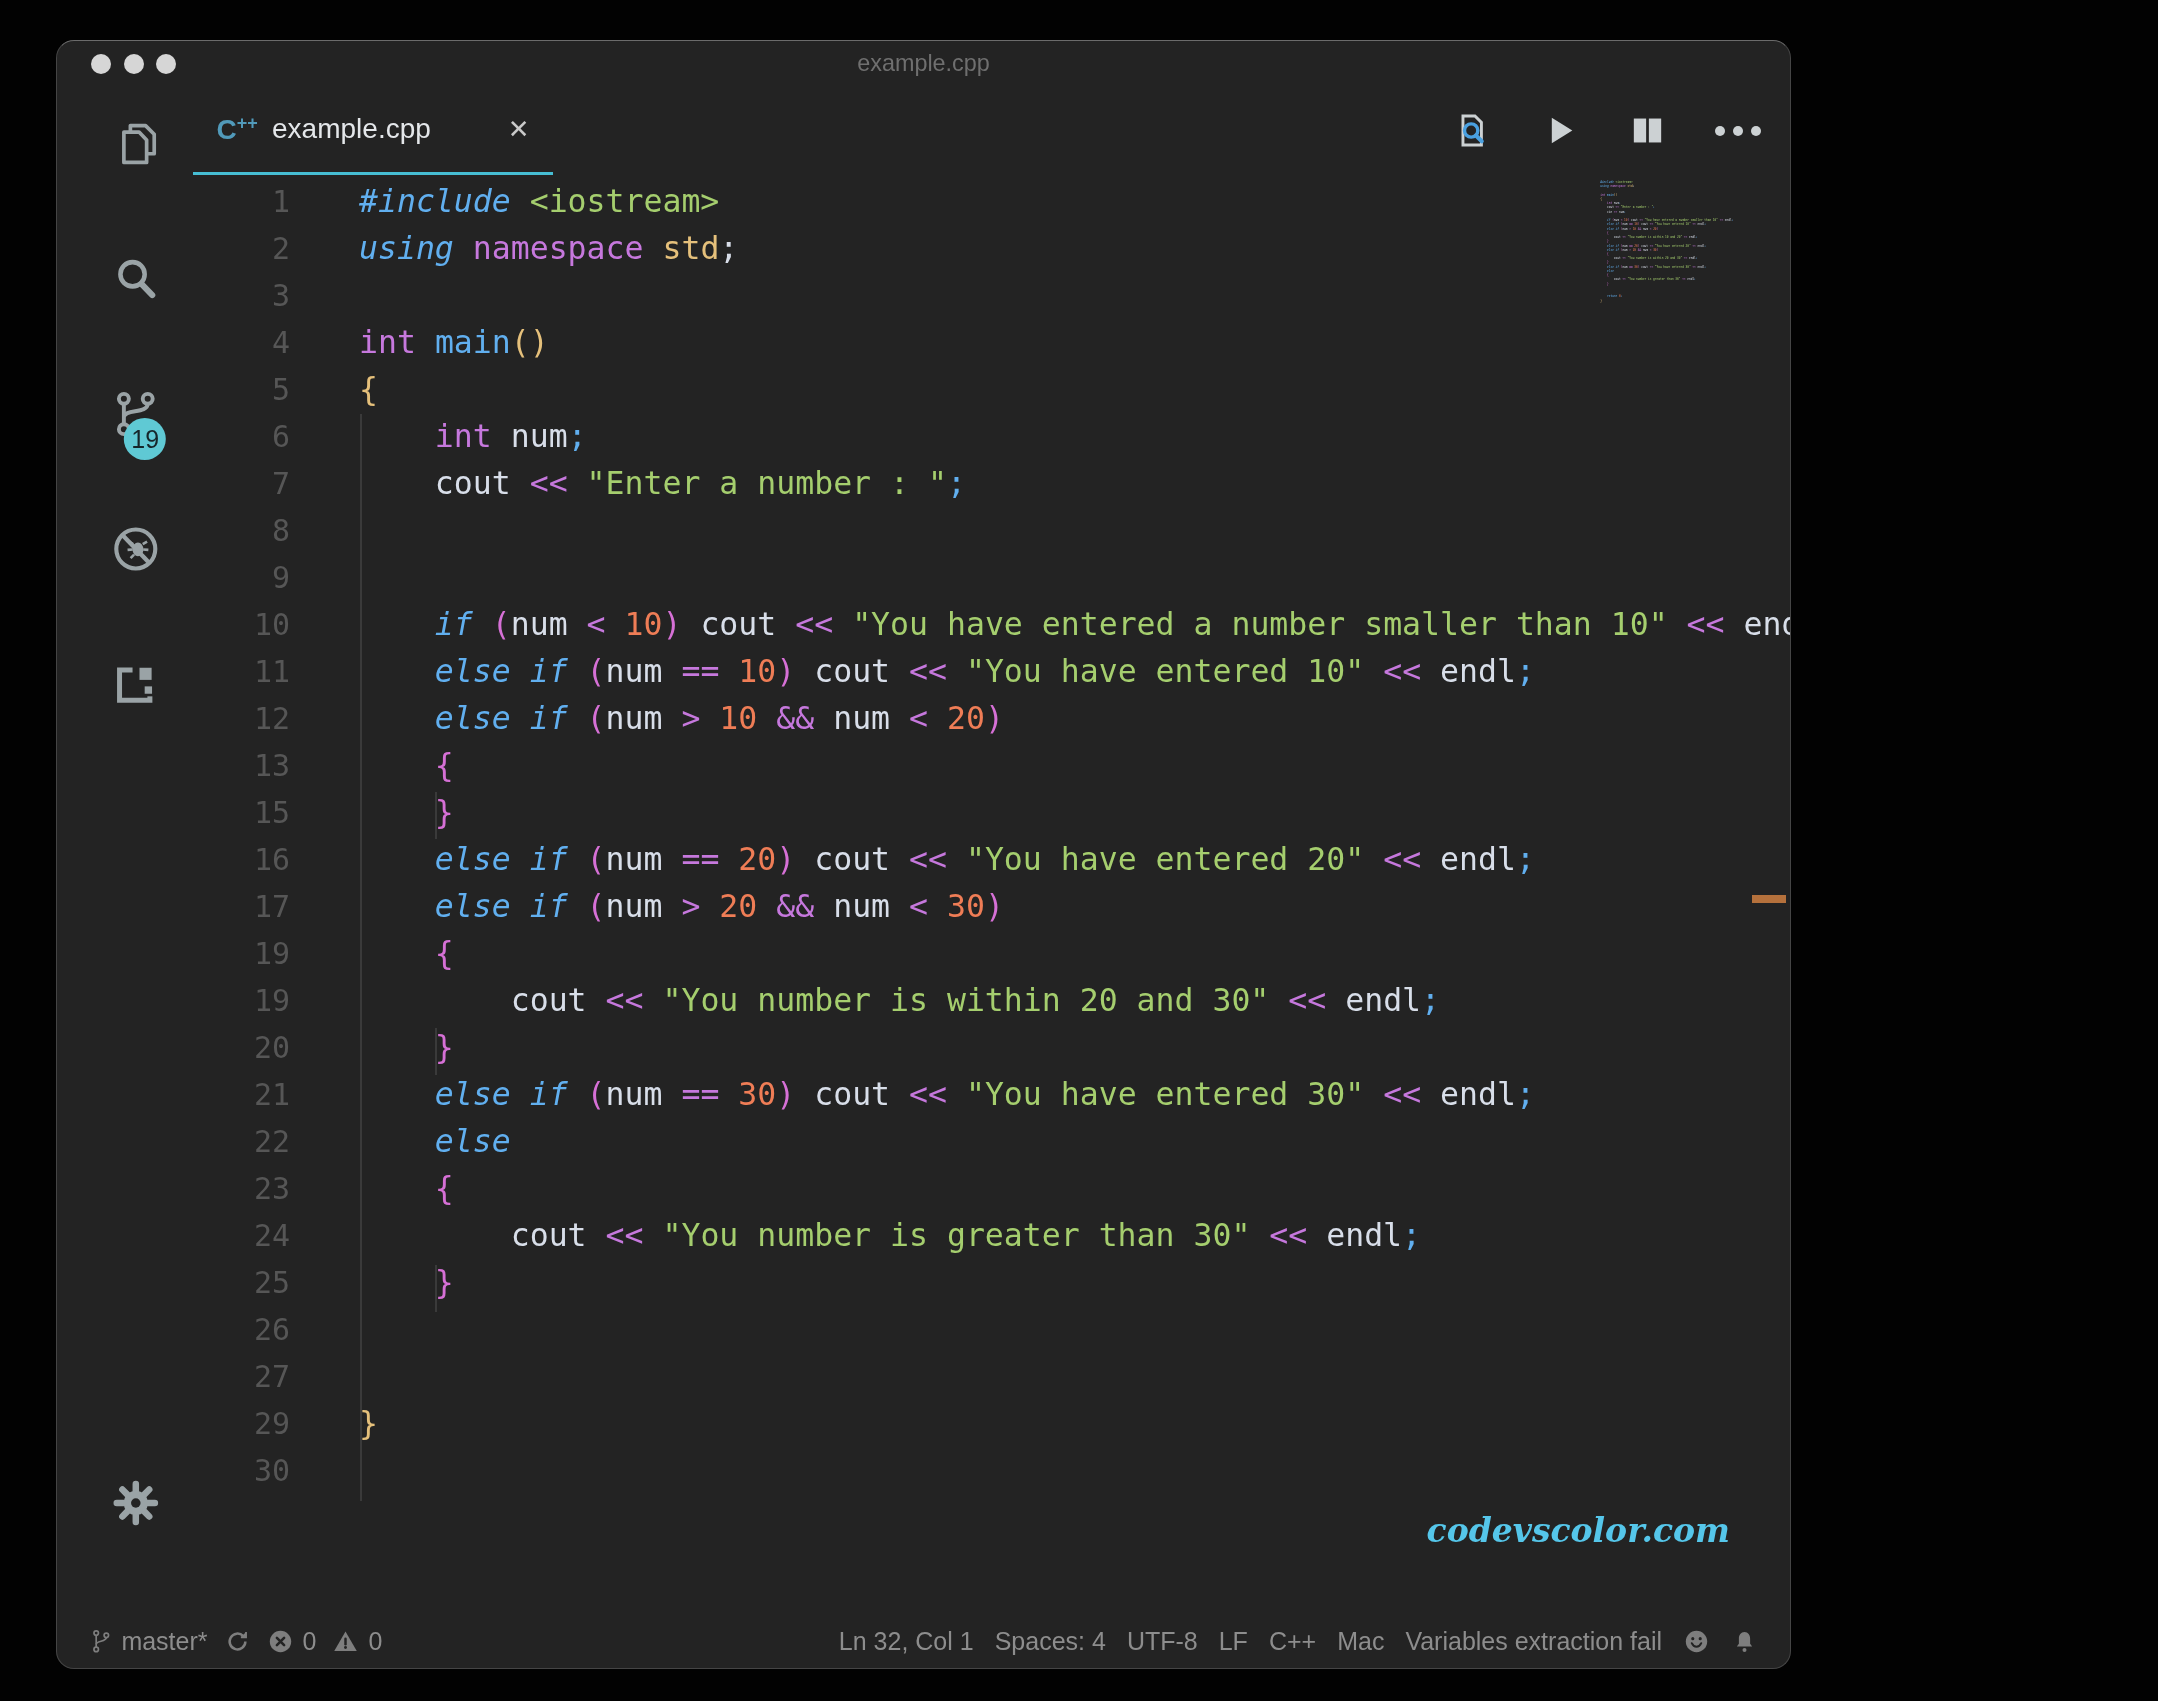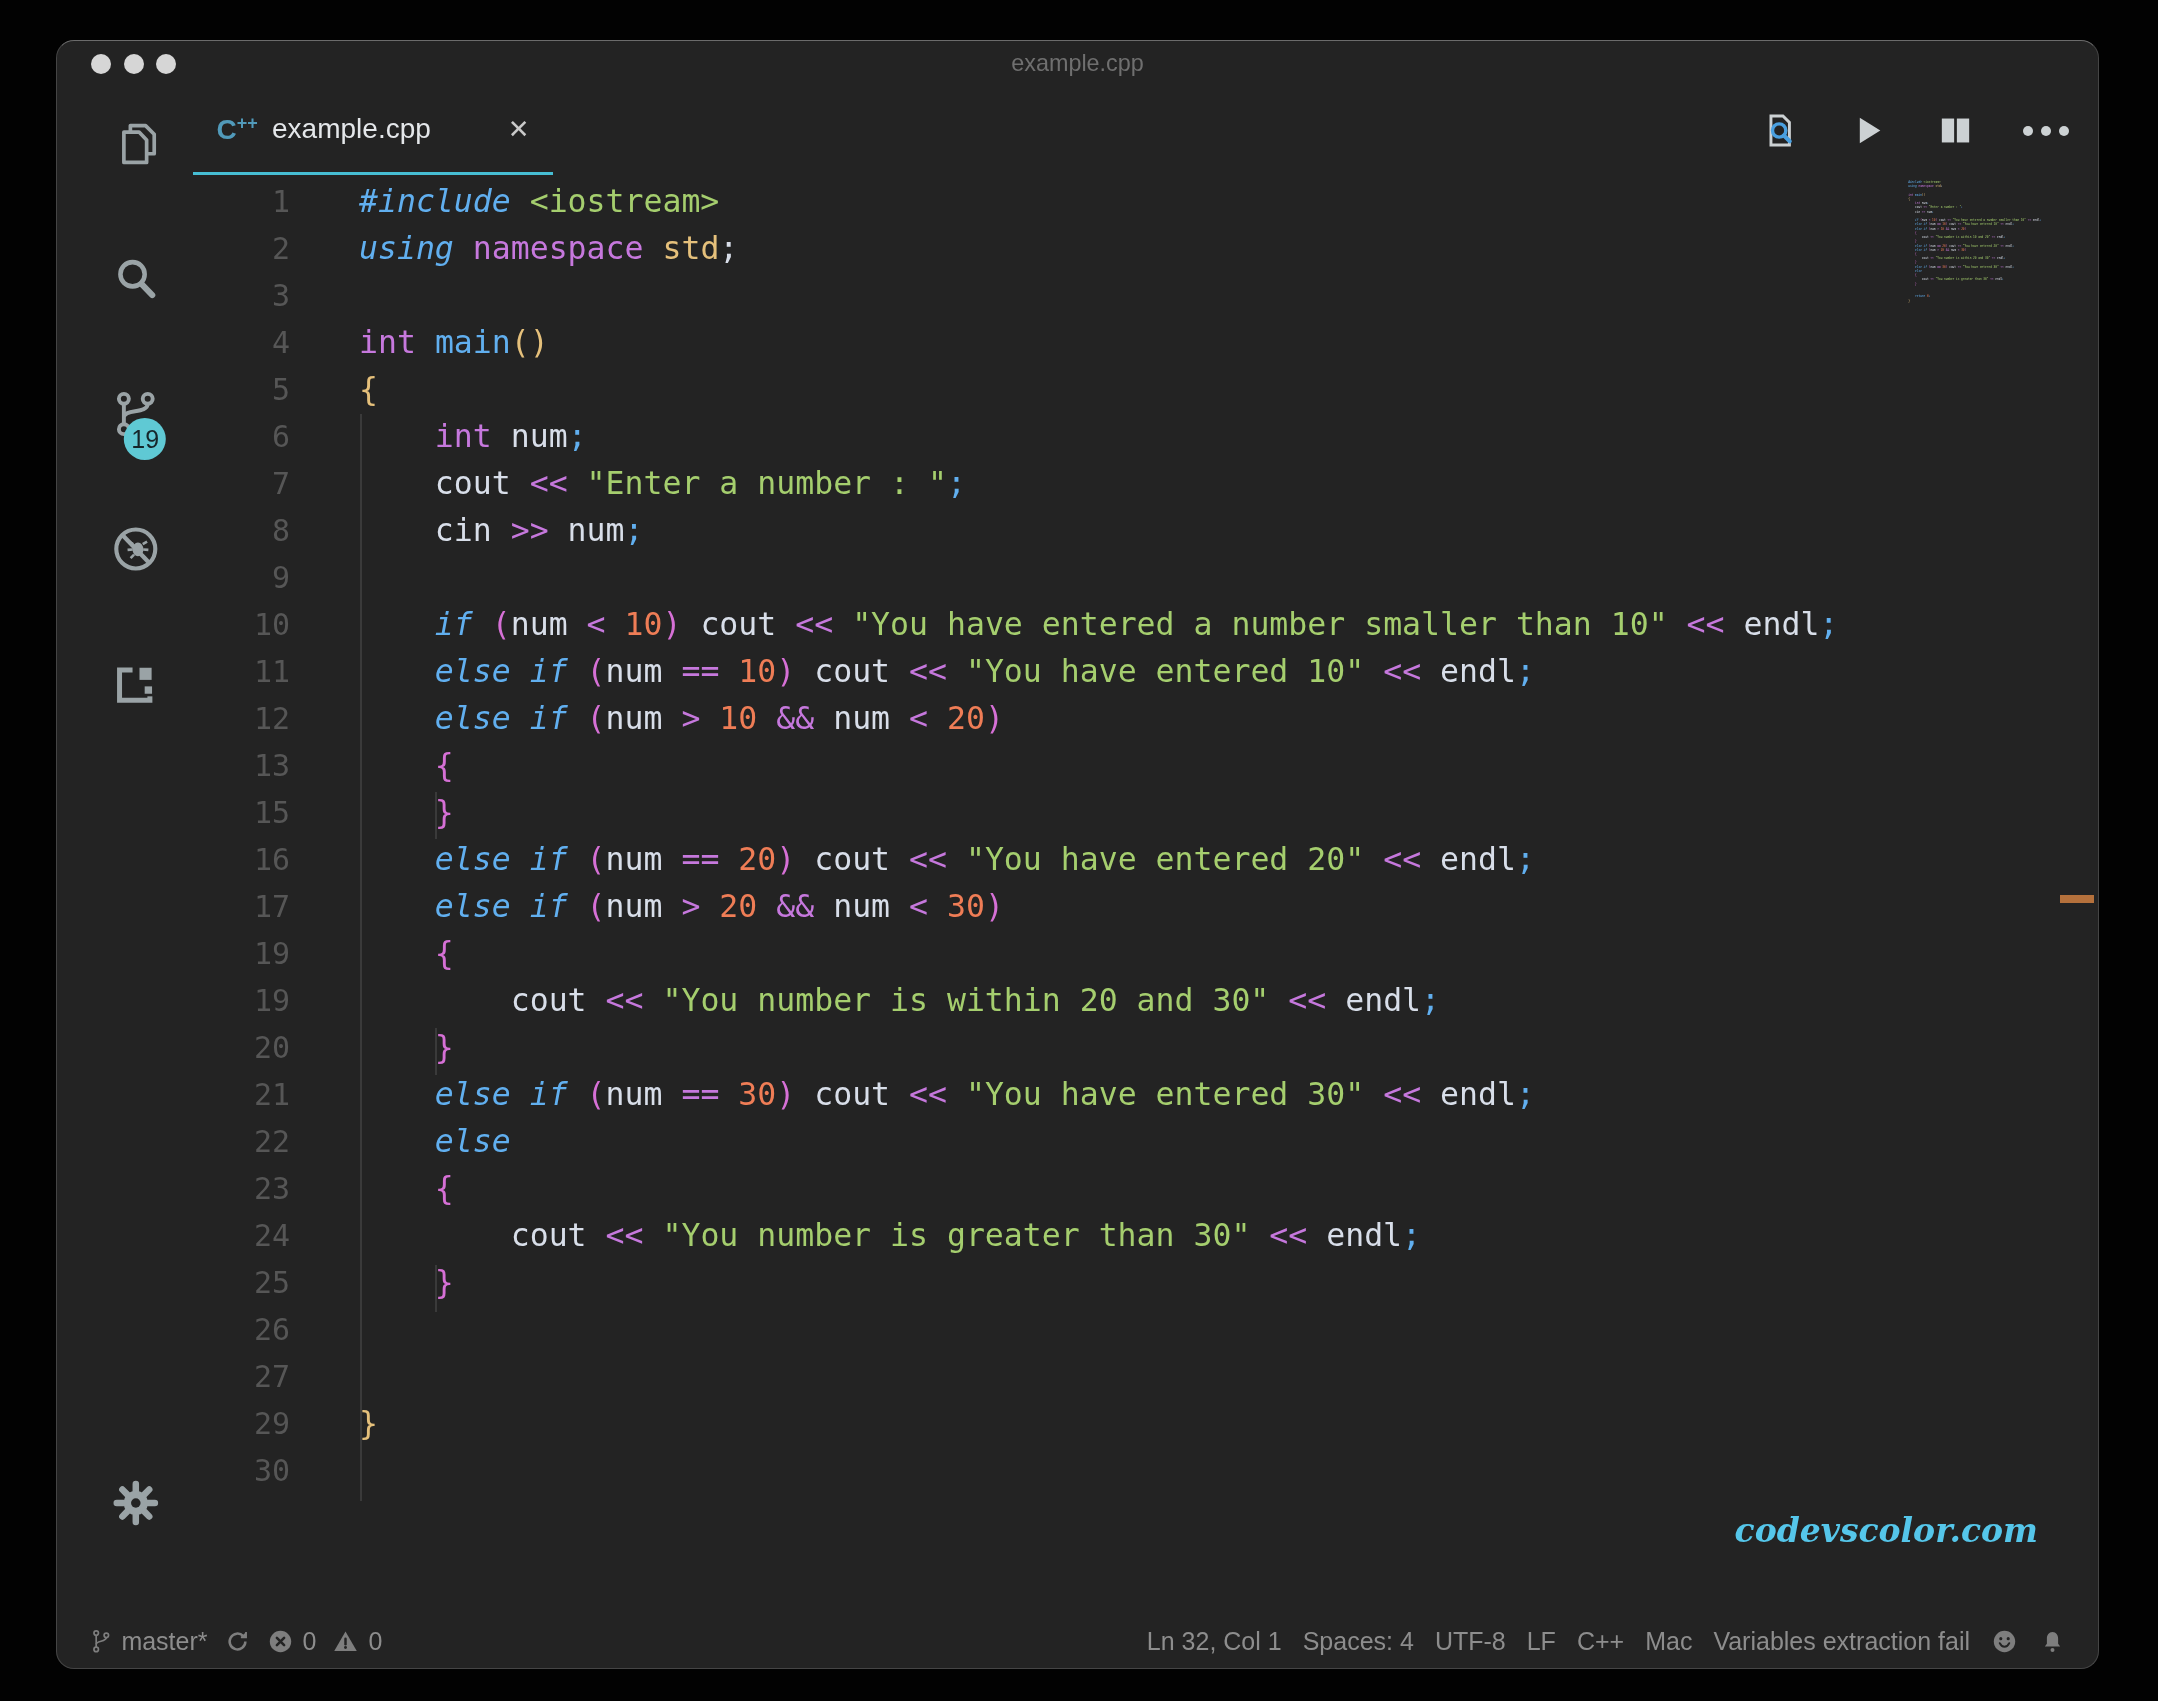--- a/index.html
+++ b/index.html
@@ -2,21 +2,21 @@
 <html style="--bg: #232323; --accent: #46bdd3; --badge: #5fc9d4; --cpp: #519aba; --marker: #b5713c; --watermark: #55c6ea;font-size:14.4px"><head>
 <meta charset="utf-8">
 <style>
   html,body{margin:0;padding:0;}
   body{
     width:2158px;height:1701px;position:relative;overflow:hidden;
     background:#020202;
     font-family:"Liberation Sans",sans-serif;
   }
   .window{
-    position:absolute;left:56px;top:40px;width:2043px;height:1629px;
+    position:absolute;left:56px;top:40px;width:1735px;height:1629px;
     background:var(--bg,#232323);
     border:1.8px solid #454545;border-top-color:#6b6b6b;
     border-radius:18px;box-sizing:border-box;
     display:flex;flex-direction:column;overflow:hidden;
   }
   
   .titlebar{height:45px;flex:none;position:relative;display:flex;align-items:center;padding-left:34px;}
   .dots{display:flex;gap:12.6px;}
   .dot{width:20px;height:20px;border-radius:50%;background:#d6d6d6;}
   .win-title{
@@ -198,21 +198,21 @@
 
       <div class="editor">
         <div id="code-lines">
             <div class="line"><span class="ln">1</span><span class="code-text"><span class="tk-bluei">#include</span><span class="tk-fg"> </span><span class="tk-green">&lt;iostream&gt;</span></span></div>
             <div class="line"><span class="ln">2</span><span class="code-text"><span class="tk-bluei">using</span><span class="tk-fg"> </span><span class="tk-purple">namespace</span><span class="tk-fg"> </span><span class="tk-gold">std</span><span class="tk-fg">;</span></span></div>
             <div class="line"><span class="ln">3</span><span class="code-text"></span></div>
             <div class="line"><span class="ln">4</span><span class="code-text"><span class="tk-purple">int</span><span class="tk-fg"> </span><span class="tk-blue">main</span><span class="tk-gold">()</span></span></div>
             <div class="line"><span class="ln">5</span><span class="code-text"><span class="tk-gold">{</span></span></div>
             <div class="line"><span class="ln">6</span><span class="code-text"><span class="tk-fg">    </span><span class="tk-purple">int</span><span class="tk-fg"> num</span><span class="tk-blue">;</span></span></div>
             <div class="line"><span class="ln">7</span><span class="code-text"><span class="tk-fg">    cout </span><span class="tk-purple">&lt;&lt;</span><span class="tk-fg"> </span><span class="tk-green">"Enter a number : "</span><span class="tk-blue">;</span></span></div>
-            <div class="line"><span class="ln">8</span><span class="code-text"><span class="tk-fg">    cin </span><span class="tk-purple">&gt;&gt;</span><span class="tk-fg"> num</span><span class="tk-blue">;</span></span></div>
+            <div class="line"><span class="ln">8</span></div>
             <div class="line"><span class="ln">9</span><span class="code-text"></span></div>
             <div class="line"><span class="ln">10</span><span class="code-text"><span class="tk-fg">    </span><span class="tk-bluei">if</span><span class="tk-fg"> </span><span class="tk-orchid">(</span><span class="tk-fg">num </span><span class="tk-purple">&lt;</span><span class="tk-fg"> </span><span class="tk-coral">10</span><span class="tk-orchid">)</span><span class="tk-fg"> cout </span><span class="tk-purple">&lt;&lt;</span><span class="tk-fg"> </span><span class="tk-green">"You have entered a number smaller than 10"</span><span class="tk-fg"> </span><span class="tk-purple">&lt;&lt;</span><span class="tk-fg"> endl</span><span class="tk-blue">;</span></span></div>
             <div class="line"><span class="ln">11</span><span class="code-text"><span class="tk-fg">    </span><span class="tk-bluei">else</span><span class="tk-fg"> </span><span class="tk-bluei">if</span><span class="tk-fg"> </span><span class="tk-orchid">(</span><span class="tk-fg">num </span><span class="tk-purple">==</span><span class="tk-fg"> </span><span class="tk-coral">10</span><span class="tk-orchid">)</span><span class="tk-fg"> cout </span><span class="tk-purple">&lt;&lt;</span><span class="tk-fg"> </span><span class="tk-green">"You have entered 10"</span><span class="tk-fg"> </span><span class="tk-purple">&lt;&lt;</span><span class="tk-fg"> endl</span><span class="tk-blue">;</span></span></div>
             <div class="line"><span class="ln">12</span><span class="code-text"><span class="tk-fg">    </span><span class="tk-bluei">else</span><span class="tk-fg"> </span><span class="tk-bluei">if</span><span class="tk-fg"> </span><span class="tk-orchid">(</span><span class="tk-fg">num </span><span class="tk-purple">&gt;</span><span class="tk-fg"> </span><span class="tk-coral">10</span><span class="tk-fg"> </span><span class="tk-purple">&amp;&amp;</span><span class="tk-fg"> num </span><span class="tk-purple">&lt;</span><span class="tk-fg"> </span><span class="tk-coral">20</span><span class="tk-orchid">)</span></span></div>
             <div class="line"><span class="ln">13</span><span class="code-text"><span class="tk-fg">    </span><span class="tk-orchid">{</span></span></div>
             <div class="line"><span class="ln">15</span><span class="code-text"><span class="tk-fg">    </span><span class="tk-orchid">}</span></span></div>
             <div class="line"><span class="ln">16</span><span class="code-text"><span class="tk-fg">    </span><span class="tk-bluei">else</span><span class="tk-fg"> </span><span class="tk-bluei">if</span><span class="tk-fg"> </span><span class="tk-orchid">(</span><span class="tk-fg">num </span><span class="tk-purple">==</span><span class="tk-fg"> </span><span class="tk-coral">20</span><span class="tk-orchid">)</span><span class="tk-fg"> cout </span><span class="tk-purple">&lt;&lt;</span><span class="tk-fg"> </span><span class="tk-green">"You have entered 20"</span><span class="tk-fg"> </span><span class="tk-purple">&lt;&lt;</span><span class="tk-fg"> endl</span><span class="tk-blue">;</span></span></div>
             <div class="line"><span class="ln">17</span><span class="code-text"><span class="tk-fg">    </span><span class="tk-bluei">else</span><span class="tk-fg"> </span><span class="tk-bluei">if</span><span class="tk-fg"> </span><span class="tk-orchid">(</span><span class="tk-fg">num </span><span class="tk-purple">&gt;</span><span class="tk-fg"> </span><span class="tk-coral">20</span><span class="tk-fg"> </span><span class="tk-purple">&amp;&amp;</span><span class="tk-fg"> num </span><span class="tk-purple">&lt;</span><span class="tk-fg"> </span><span class="tk-coral">30</span><span class="tk-orchid">)</span></span></div>
             <div class="line"><span class="ln">19</span><span class="code-text"><span class="tk-fg">    </span><span class="tk-orchid">{</span></span></div>
             <div class="line"><span class="ln">19</span><span class="code-text"><span class="tk-fg">        cout </span><span class="tk-purple">&lt;&lt;</span><span class="tk-fg"> </span><span class="tk-green">"You number is within 20 and 30"</span><span class="tk-fg"> </span><span class="tk-purple">&lt;&lt;</span><span class="tk-fg"> endl</span><span class="tk-blue">;</span></span></div>

